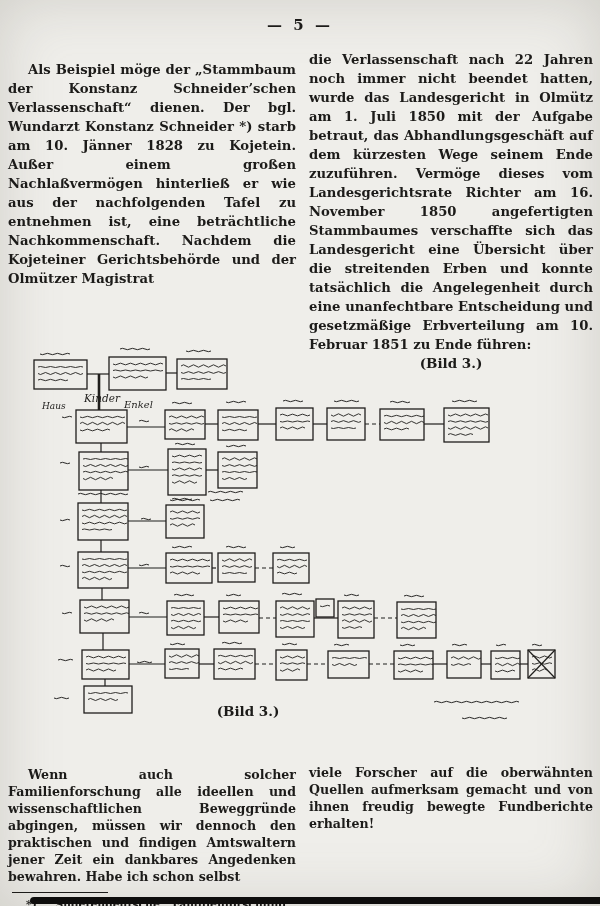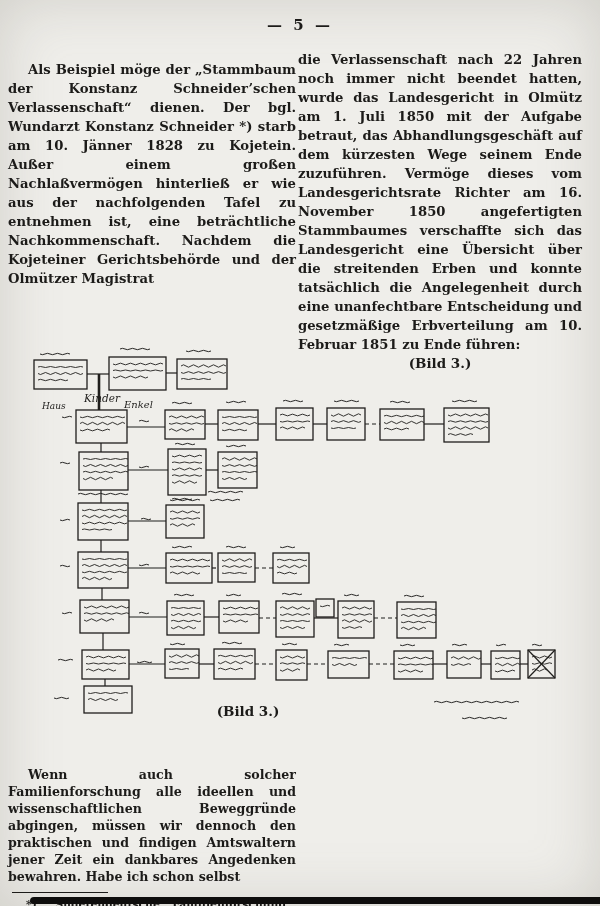--- a/index.html
+++ b/index.html
@@ -10,21 +10,21 @@
   }
   .vignette{position:absolute;inset:0;pointer-events:none;
     box-shadow:inset 0 0 60px rgba(120,115,105,.25);}
   .page-num{position:absolute;top:16px;left:0;width:600px;text-align:center;
     font-weight:bold;font-size:15px;letter-spacing:3px;}
   .col{position:absolute;text-align:justify;font-weight:bold;
     font-size:13.2px;line-height:19px;hyphens:auto;-webkit-hyphens:auto;}
   .col p{margin:0;}
   .col p.indent{text-indent:20px;}
   .col-left-top{left:8px;top:60px;width:288px;}
-  .col-right-top{left:298px;top:50px;width:284px;}
+  .col-right-top{left:309px;top:50px;width:284px;}
   .bild-ref{text-align:center;margin-top:8px;font-weight:bold;font-size:13.5px;}
   .col-bottom{font-size:12.6px;line-height:17px;margin-top:20px;}
   .col-left-bottom{left:8px;top:746px;width:288px;}
   .col-right-bottom{left:309px;top:744px;width:284px;}
   .fn-rule{width:96px;border:none;border-top:1.6px solid #1c1b19;margin:7px 0 4px 4px;}
   .footnote{font-size:10.8px;line-height:15px;font-weight:bold;text-indent:18px;text-align:justify;margin:0;}
   .diagram-svg{position:absolute;left:0;top:340px;width:600px;height:400px;}
   .diagram-caption{position:absolute;left:188px;top:703px;width:120px;text-align:center;
     font-weight:bold;font-size:13.5px;}
   .scan-bar{position:absolute;left:30px;right:0;bottom:2px;height:7px;
@@ -287,15 +287,16 @@
 
 <div class="diagram-caption">(Bild 3.)</div>
 
 <div class="col col-bottom col-left-bottom">
   <p class="indent">Wenn auch solcher Familienforschung alle ideellen und wissenschaftlichen Beweggründe abgingen, müssen wir dennoch den praktischen und findigen Amtswaltern jener Zeit ein dankbares Angedenken bewahren. Habe ich schon selbst</p>
   <hr class="fn-rule">
   <p class="footnote">*) „Sudetendeutsche Familienforschung“, IV. Jahrg., Seite 108.</p>
 </div>
 
 <div class="col col-bottom col-right-bottom">
+  <p>viele Forscher auf die oberwähnten Quellen aufmerksam gemacht und von ihnen freudig bewegte Fundberichte erhalten!</p>
 </div>
 
 <div class="scan-bar"></div>
 
 </body></html>

